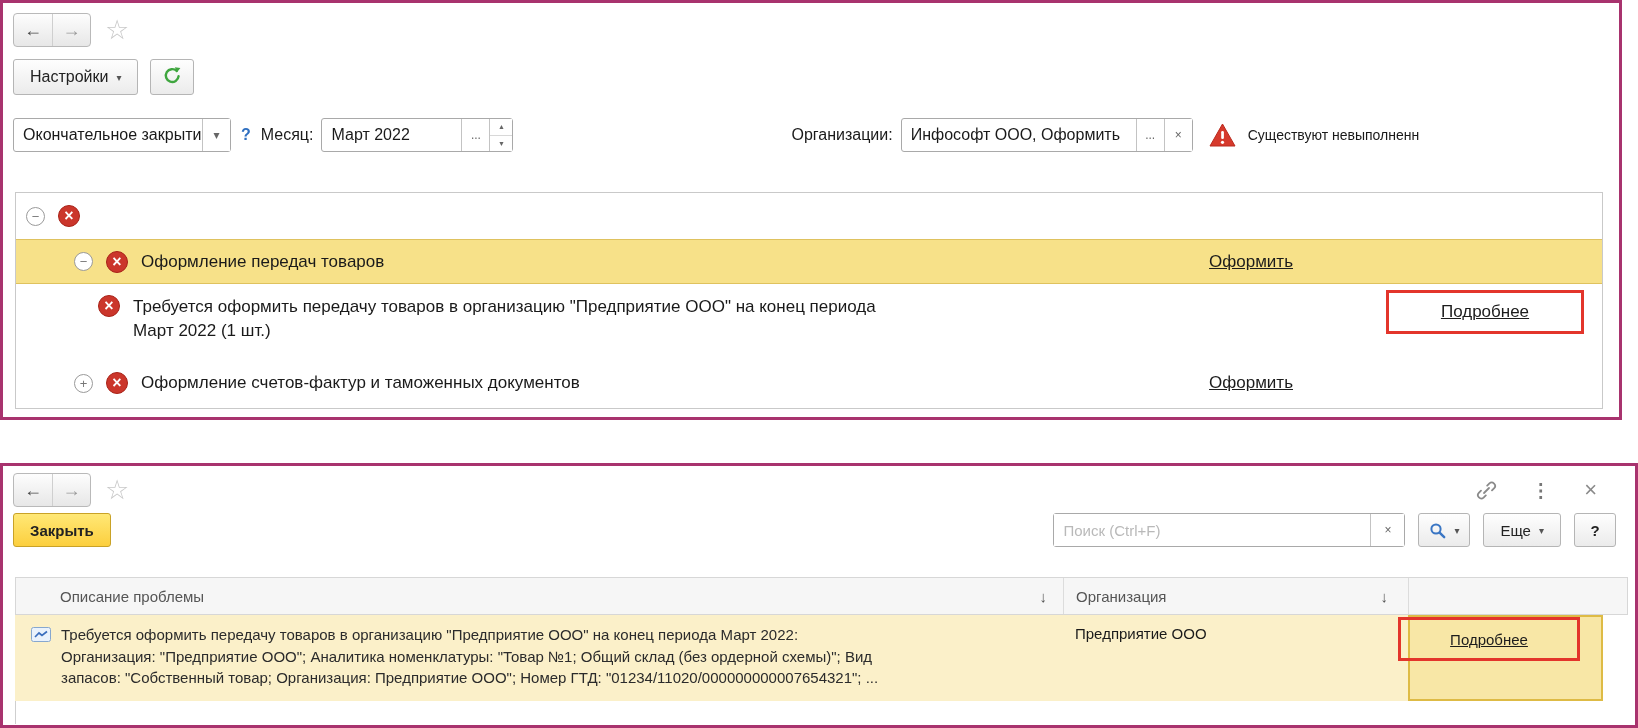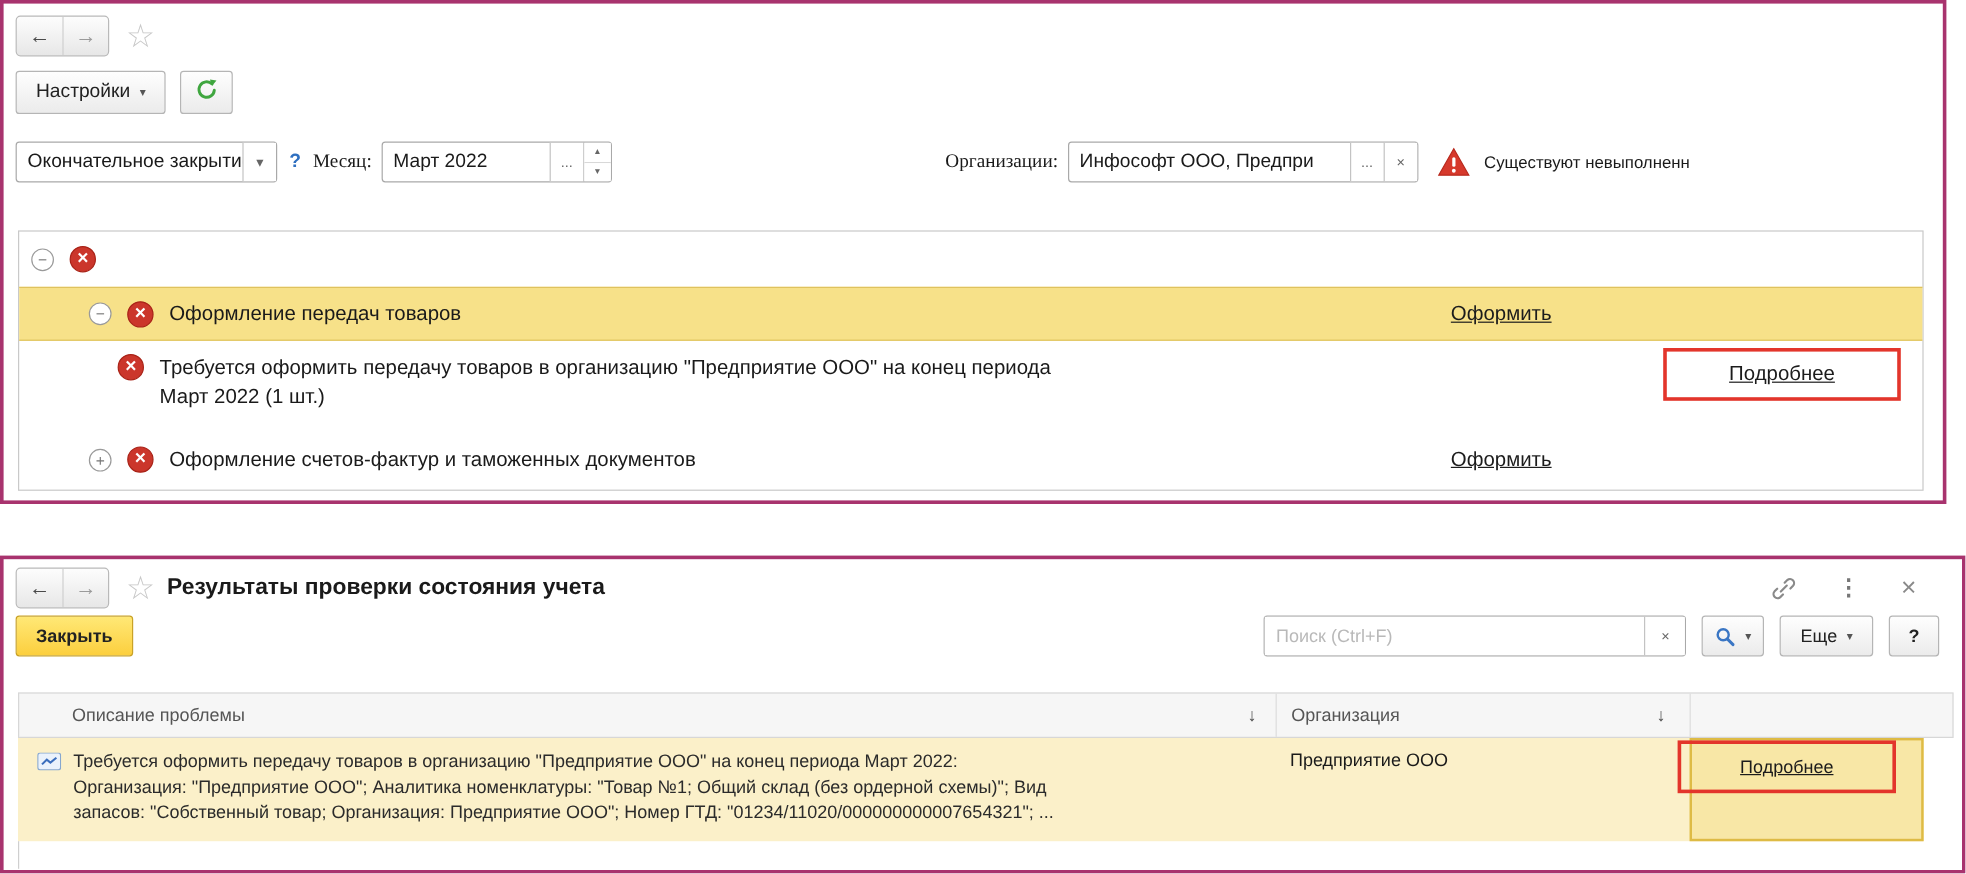--- a/index.html
+++ b/index.html
@@ -24,21 +24,21 @@
   .btn-row{display:flex;gap:12px;padding:12px 12px 0 10px;}
   .refresh-btn{width:44px;justify-content:center;padding:0;}
   .filter-row{display:flex;align-items:center;padding:23px 0 0 10px;font-size:16px;white-space:nowrap;}
   .field{display:flex;align-items:stretch;border:1px solid #a9a9a9;border-radius:3px;height:34px;background:#fff;box-sizing:border-box;}
   .field .val{flex:1;display:flex;align-items:center;padding:0 9px;overflow:hidden;font-size:16px;}
   .mini{border:none;border-left:1px solid #c3c3c3;background:#fff;color:#666;font-size:12px;width:28px;display:flex;align-items:center;justify-content:center;cursor:pointer;padding:0;}
   .spin{display:flex;flex-direction:column;border-left:1px solid #c3c3c3;width:22px;}
   .spin button{flex:1;border:none;background:#fff;font-size:7px;color:#666;cursor:pointer;padding:0;}
   .spin button:first-child{border-bottom:1px solid #d8d8d8;}
   .help-q{color:#2f6fc0;font-weight:bold;margin:0 10px;cursor:pointer;}
-  .flt-label{margin-right:8px;color:#1a1a1a;font-family:Liberation Serif, serif;}
+  .flt-label{margin-right:8px;color:#1a1a1a;}
   .warn-tri{margin:0 12px 0 16px;flex:0 0 auto;display:flex;}
   .warn-text{font-size:14px;}
 
   .tree{margin:40px 0 0 12px;width:1588px;height:217px;border:1px solid #c9c9c9;box-sizing:border-box;font-size:17px;background:#fff;}
   .trow{position:relative;display:flex;align-items:center;box-sizing:border-box;}
   .exp{width:17px;height:17px;border:1px solid #9a9a9a;border-radius:50%;color:#777;background:#fff;display:inline-flex;align-items:center;justify-content:center;font-size:13px;line-height:1;flex:0 0 auto;cursor:pointer;}
   .err{width:22px;height:22px;border-radius:50%;background:#cb362b;border:1px solid #a92318;color:#fff;display:inline-flex;align-items:center;justify-content:center;font-size:16px;font-weight:bold;line-height:1;flex:0 0 auto;box-sizing:border-box;}
   .row-a{height:46px;padding-left:10px;gap:13px;}
   .row-a .grp-text{color:#e0187a;font-size:18px;}
   .row-b{height:45px;padding-left:58px;gap:13px;background:#f7e189;border-top:1px solid #dfc25e;border-bottom:1px solid #dfc25e;}
@@ -114,21 +114,21 @@
     <div class="field" style="width:192px;">
       <span class="val">Март 2022</span>
       <button class="mini">...</button>
       <span class="spin">
         <button>▲</button>
         <button>▼</button>
       </span>
     </div>
     <span class="flt-label" style="margin-left:278px;">Организации:</span>
     <div class="field" style="width:292px;">
-      <span class="val">Инфософт ООО, Предпри</span>
+      <span class="val">Инфософт ООО, Оформить</span>
       <button class="mini">...</button>
       <button class="mini">×</button>
     </div>
     <span class="warn-tri">
       <svg width="27" height="24" viewBox="0 0 27 24">
           <path d="M13.5 1 L26 23 H1 Z" fill="#d6392c" stroke="#b92a1e" stroke-width="1"></path>
           <rect x="12.2" y="8" width="2.7" height="8" rx="1.3" fill="#fff"></rect>
           <circle cx="13.5" cy="19.3" r="1.6" fill="#fff"></circle>
         </svg>
     </span>
@@ -165,21 +165,20 @@
   </div>
 </div>
 
 <div class="win" id="win2">
   <div class="title-row" style="padding-top:7px;">
     <div class="nav-group">
       <button class="nav-btn">←</button>
       <button class="nav-btn fwd">→</button>
     </div>
     <span class="star">☆</span>
-    <h1 class="page-title" style="font-size:19px;">Результаты проверки состояния учета</h1>
     <div class="w2-right-icons">
       <span style="cursor:pointer;display:flex;">
         <svg width="21" height="21" viewBox="0 0 21 21" fill="none" stroke="#8a8a8a" stroke-width="1.8" stroke-linecap="round">
             <path d="M8 13 L13 8"></path>
             <path d="M11.2 5.6 L13.4 3.4 a3.4 3.4 0 0 1 4.8 4.8 L16 10.4"></path>
             <path d="M9.8 15.4 L7.6 17.6 a3.4 3.4 0 0 1 -4.8 -4.8 L5 10.6"></path>
           </svg>
       </span>
       <span class="dots-v">⋮</span>
       <span class="close-x">×</span>

